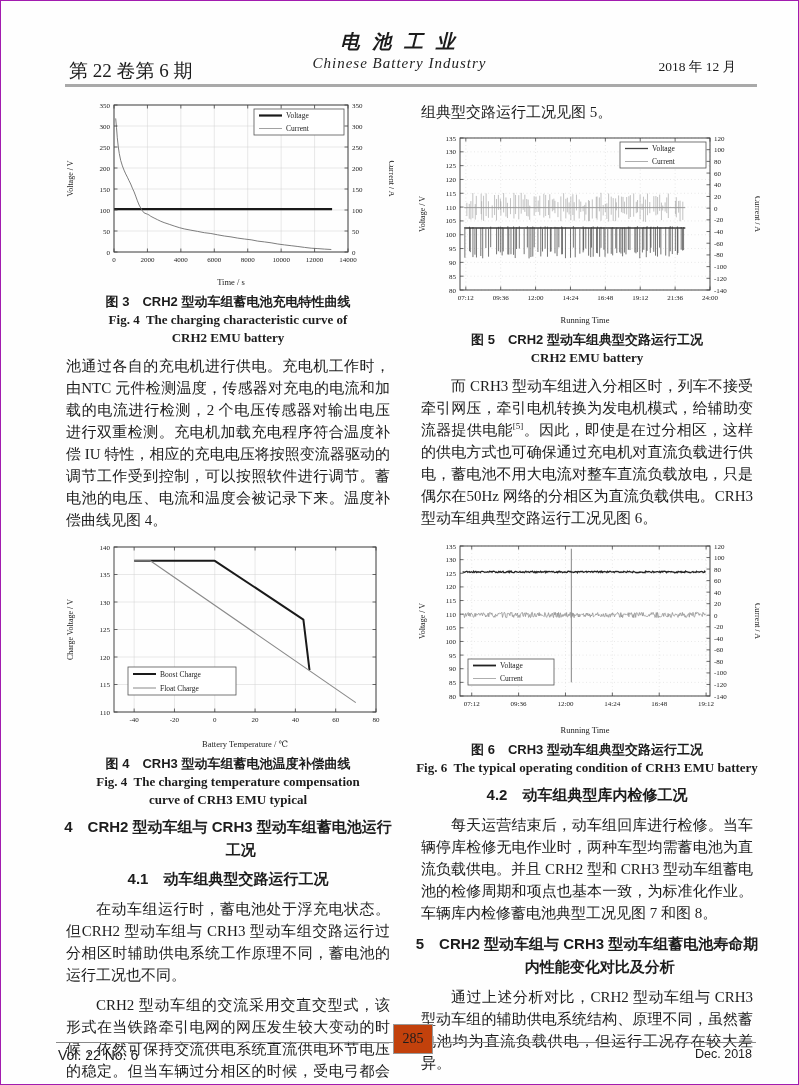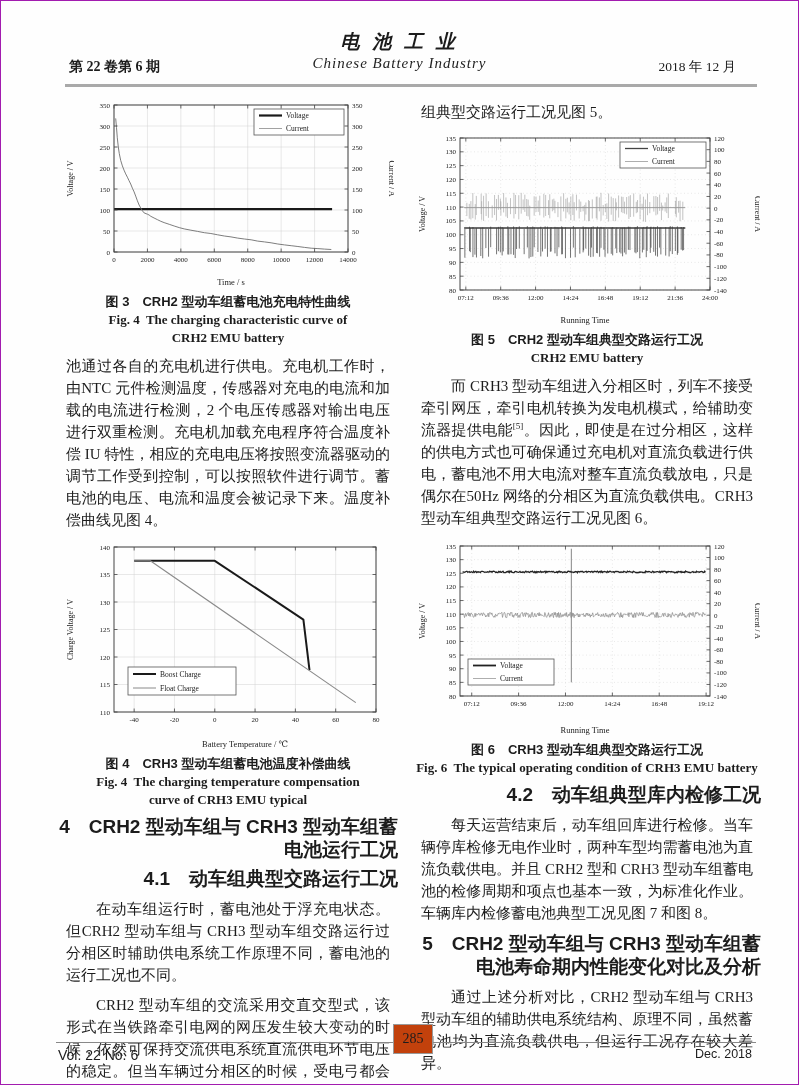--- a/index.html
+++ b/index.html
@@ -7,39 +7,39 @@
     position:relative;width:799px;height:1085px;background:#fefefe;
     margin:0 auto;overflow:hidden;
     font-family:"Liberation Serif","DejaVu Serif",serif;color:#1c1c1c;
     border:1px solid #a21caf;box-sizing:border-box;
   }
   
   .journal-cn{position:absolute;top:28px;left:0;width:100%;text-align:center;
     font-size:19px;font-weight:bold;font-style:italic;letter-spacing:4px;}
   .journal-en{position:absolute;top:54px;left:0;width:100%;text-align:center;
     font-size:15px;font-style:italic;letter-spacing:1px;color:#222;}
-  .issue-no{position:absolute;top:57px;left:68px;font-size:14px;font-weight:bold;}
+  .issue-no{position:absolute;top:57px;left:68px;font-size:19px;}
   .issue-date{position:absolute;top:57px;right:62px;font-size:13.5px;}
   .header-rule{position:absolute;top:83px;left:64px;width:692px;height:3px;background:#a9a9a9;}
   
   .col{position:absolute;top:92px;font-size:15px;line-height:22px;text-align:justify;}
   .col-left{left:57px;width:340px;}
   .col-right{left:412px;width:348px;}
   p.body-p{margin:8px;}
   p.indent{text-indent:2em;}
   sup{font-size:9px;line-height:0;}
   
   figure{margin:2px 0 4px 0;text-align:center;}
   figure svg{display:block;margin:0 auto;}
   .cap-cn{font-family:"Liberation Sans","DejaVu Sans",sans-serif;font-weight:bold;
     font-size:13px;line-height:19px;margin-top:3px;white-space:pre-wrap;}
   .cap-en{font-weight:bold;font-size:13px;line-height:18px;white-space:pre-wrap;}
   
   .hsec{font-family:"Liberation Sans","DejaVu Sans",sans-serif;font-weight:bold;
-    font-size:19px;line-height:23px;text-align:right;margin:6px 0 2px 0;
+    font-size:15px;line-height:23px;text-align:center;margin:6px 0 2px 0;
     padding-left:1.7em;text-indent:-1.7em;}
   
   svg text{font-family:"Liberation Serif","DejaVu Serif",serif;fill:#222;}
   
   .footer-rule{position:absolute;top:1041px;left:55px;width:700px;height:1px;background:#888;}
   .page-box{position:absolute;top:1023px;left:392px;width:40px;height:30px;background:#c2410c;
     border:1px solid #999;box-sizing:border-box;text-align:center;line-height:28px;font-size:14px;}
   .footer-left{position:absolute;top:1046px;left:57px;font-size:14px;
     font-family:"Liberation Sans","DejaVu Sans",sans-serif;}
   .footer-right{position:absolute;top:1046px;right:46px;font-size:12.5px;

